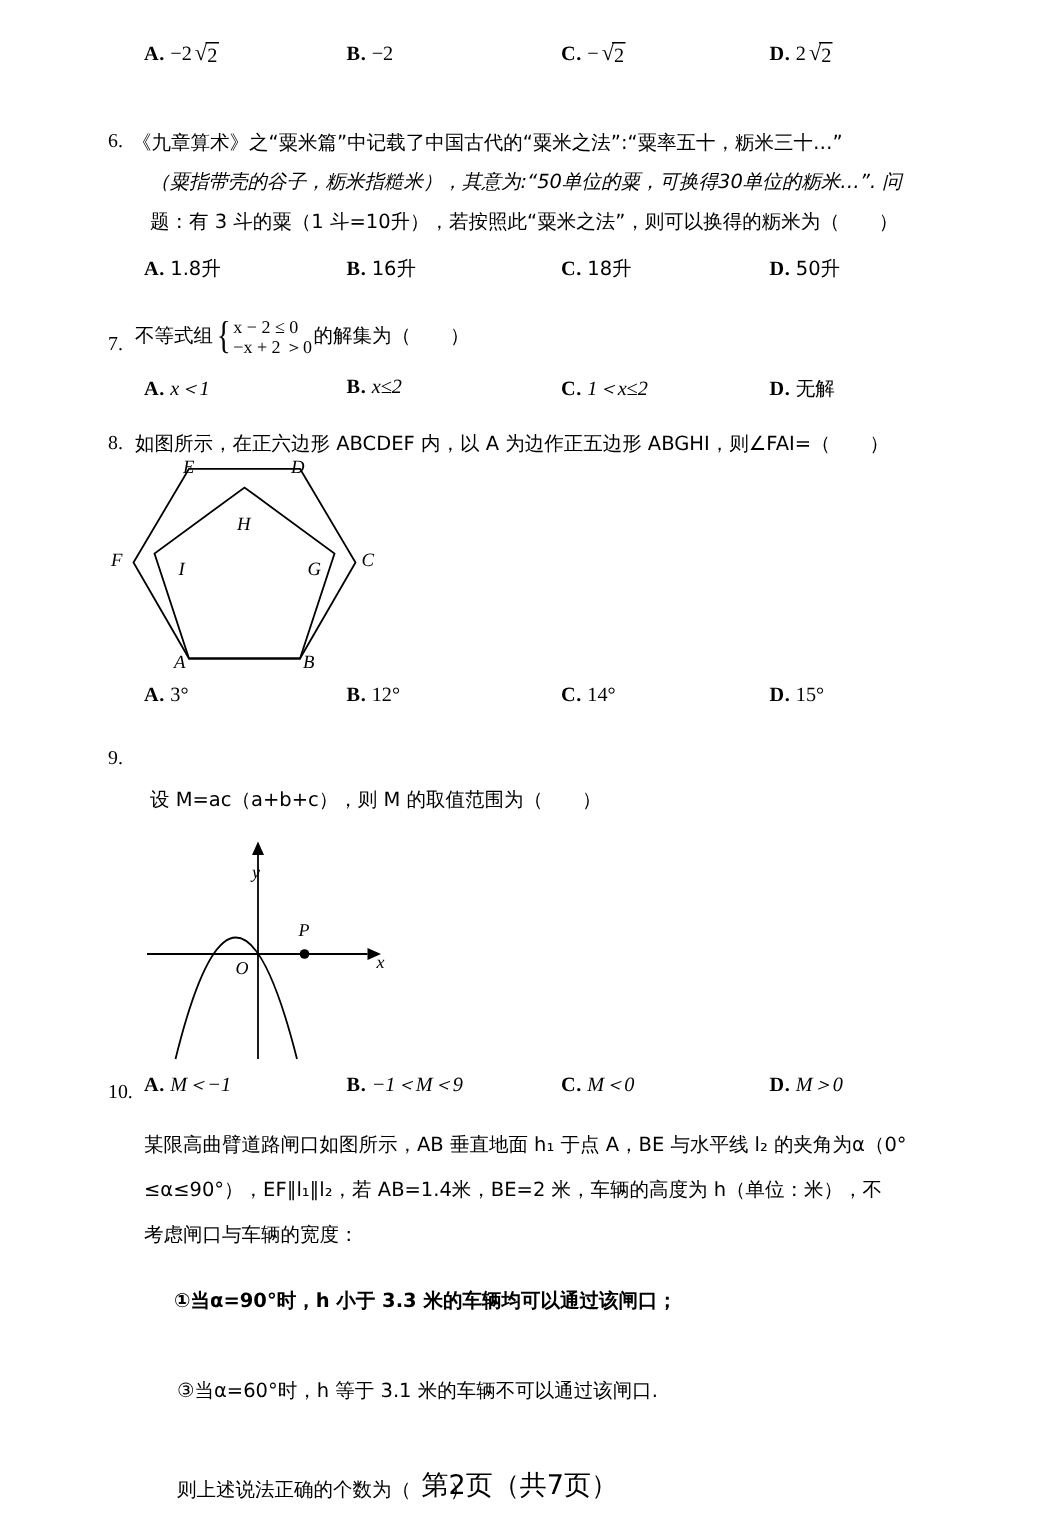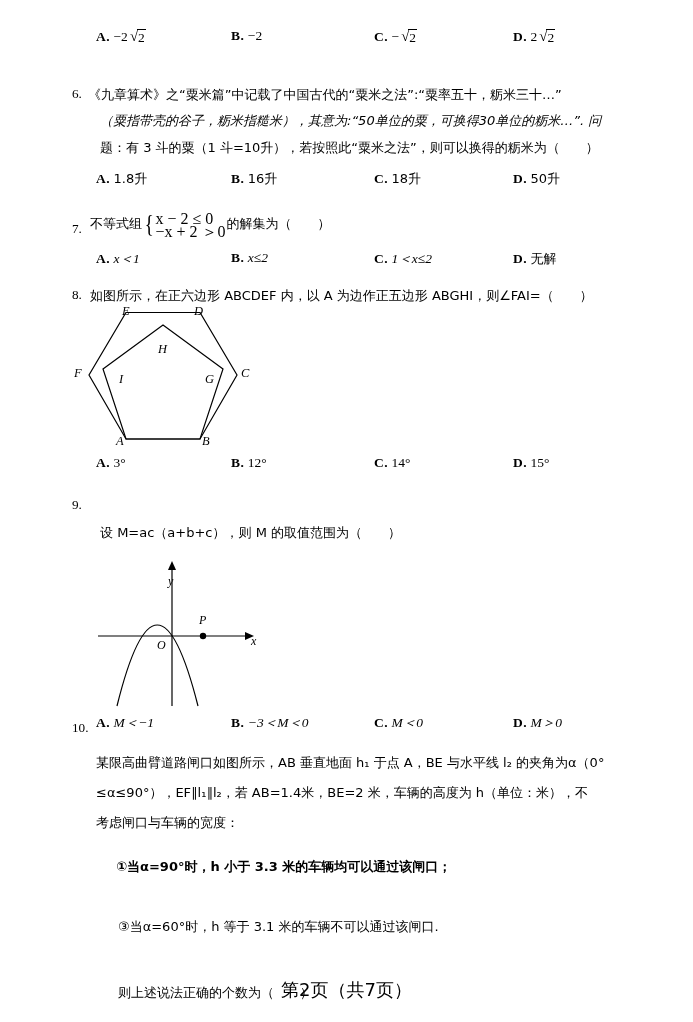--- a/index.html
+++ b/index.html
@@ -92,21 +92,21 @@
     font-size: 26px;
     line-height: 14px;
     vertical-align: middle;
     transform: scaleX(.75);
     position: relative;
     top: -1px;
   }
   .sys-lines {
     display: inline-block;
     vertical-align: middle;
-    font-size: 16px;
+    font-size: 12px;
     line-height: 13px;
     text-align: left;
   }
   
   .figure { position: absolute; }
   .fig-label {
     position: absolute;
     font-family: "Liberation Serif", "DejaVu Serif", serif;
     font-style: italic;
     font-size: 12.5px;
@@ -237,21 +237,21 @@
     <span class="fig-label" style="left:156px; top:76px; font-size:12px;">x</span>
     <span class="fig-label" style="left:62px; top:80px; font-size:12px;">O</span>
     <span class="fig-label" style="left:104px; top:55px; font-size:12px;">P</span>
   </div>
 
   <div class="opts" style="top:714px;">
     <span class="opt opt-a">
       <span class="lab">A.</span>&nbsp;<span class="mi">M＜−1</span>
     </span>
     <span class="opt opt-b">
-      <span class="lab">B.</span>&nbsp;<span class="mi">−3＜M＜0</span>
+      <span class="lab">B.</span>&nbsp;<span class="mi">−1＜M＜9</span>
     </span>
     <span class="opt opt-c">
       <span class="lab">C.</span>&nbsp;<span class="mi">M＜0</span>
     </span>
     <span class="opt opt-d">
       <span class="lab">D.</span>&nbsp;<span class="mi">M＞0</span>
     </span>
   </div>
 
   <div class="qnum" style="top:720px;text-align:right;">10.</div>

